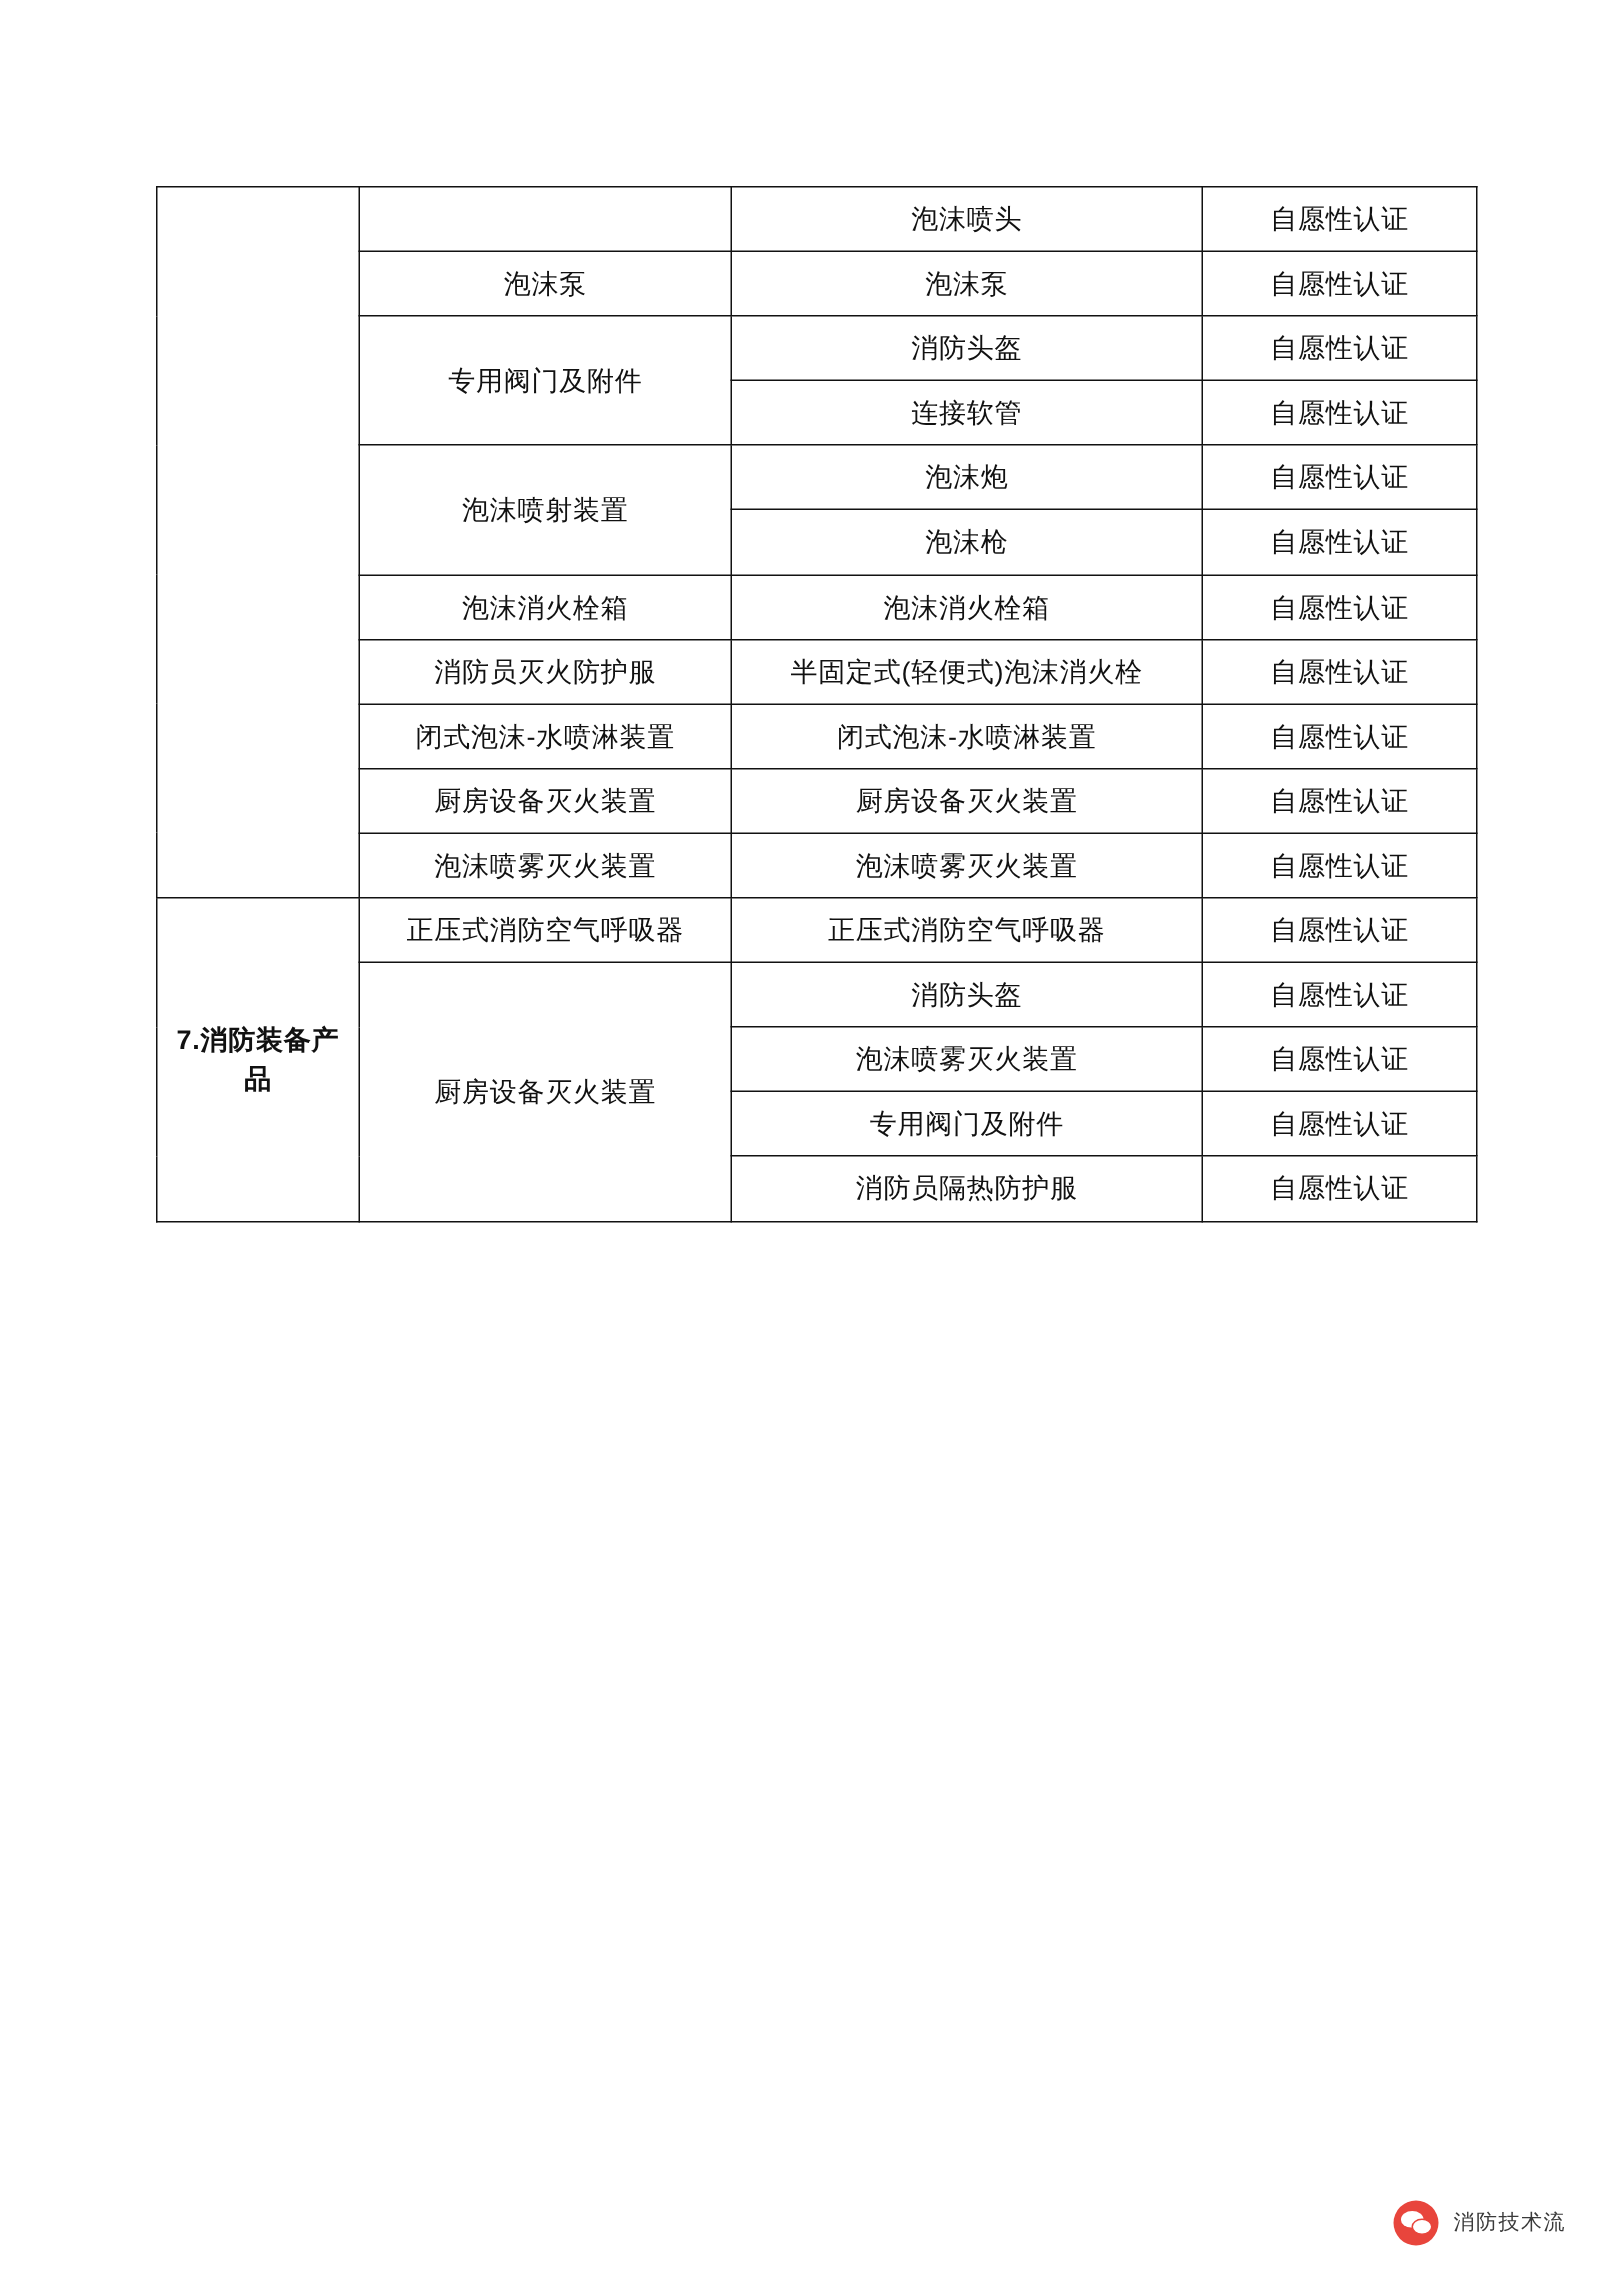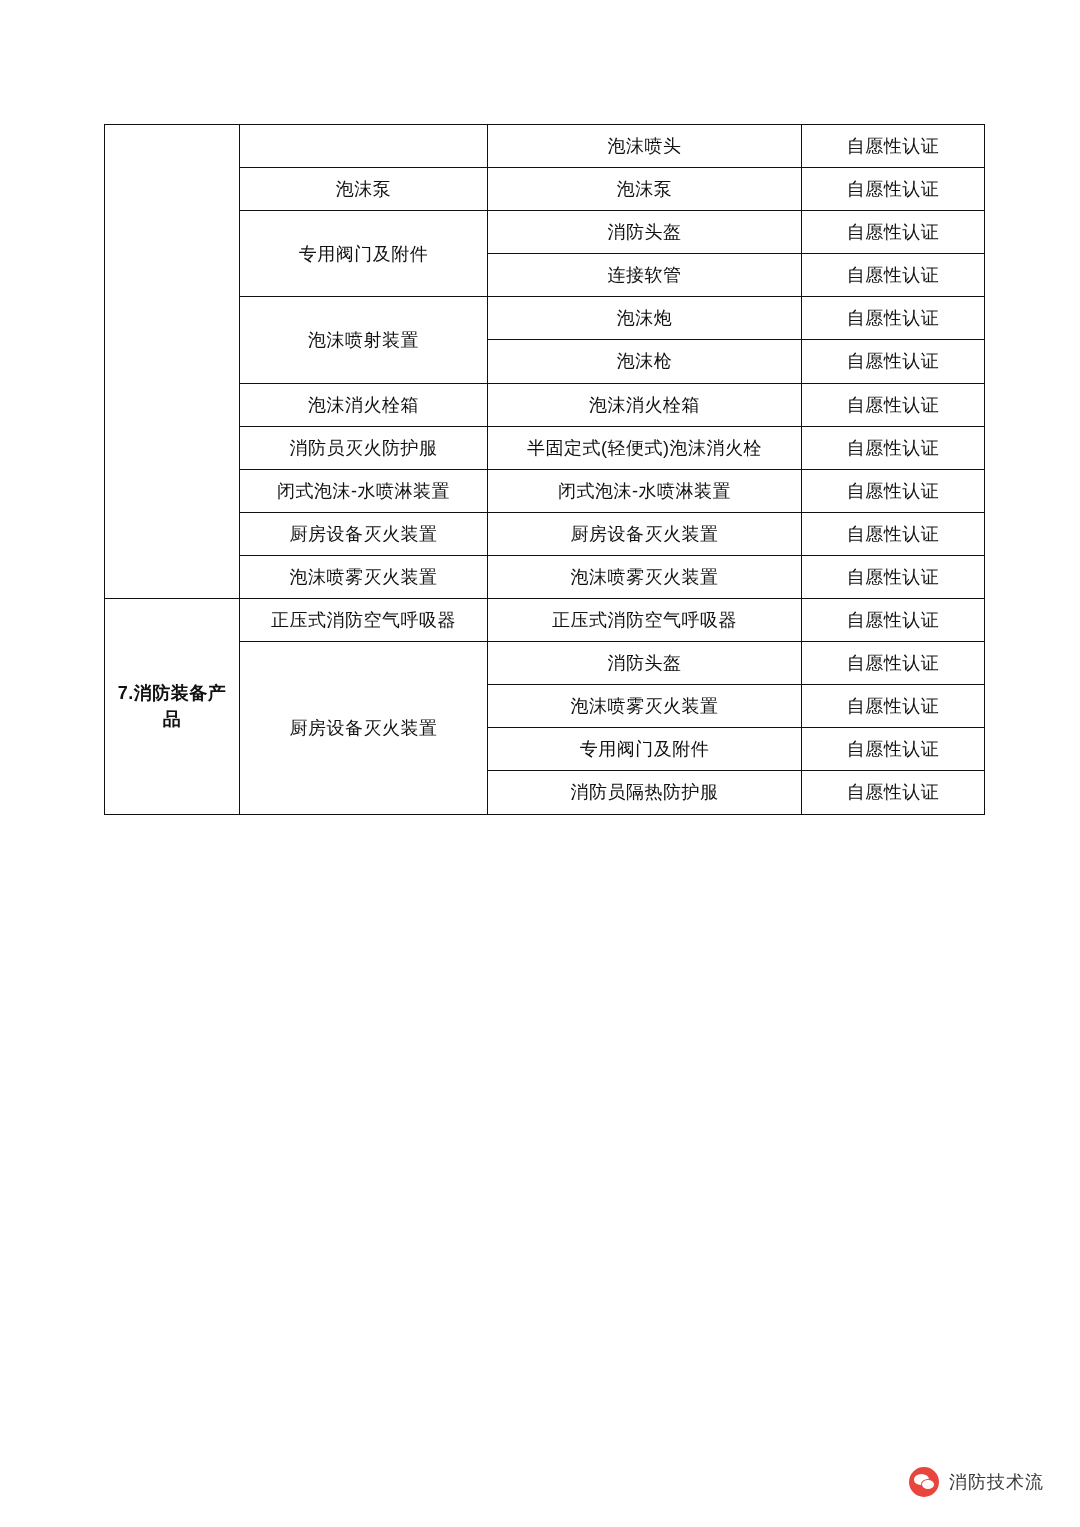--- a/index.html
+++ b/index.html
@@ -86,21 +86,21 @@
     position: absolute;
     width: 12px;
     height: 9px;
     background: #ffffff;
     border: 1.5px solid #e8453c;
     border-radius: 50%;
     left: 12px;
     top: 12px;
   }
   .badge-text {
-    font-size: 18px;
+    font-size: 14px;
     color: #3a3a3a;
     letter-spacing: 1px;
     white-space: nowrap;
   }
 </style>
 </head>
 <body>
 
 <div class="page">
 

